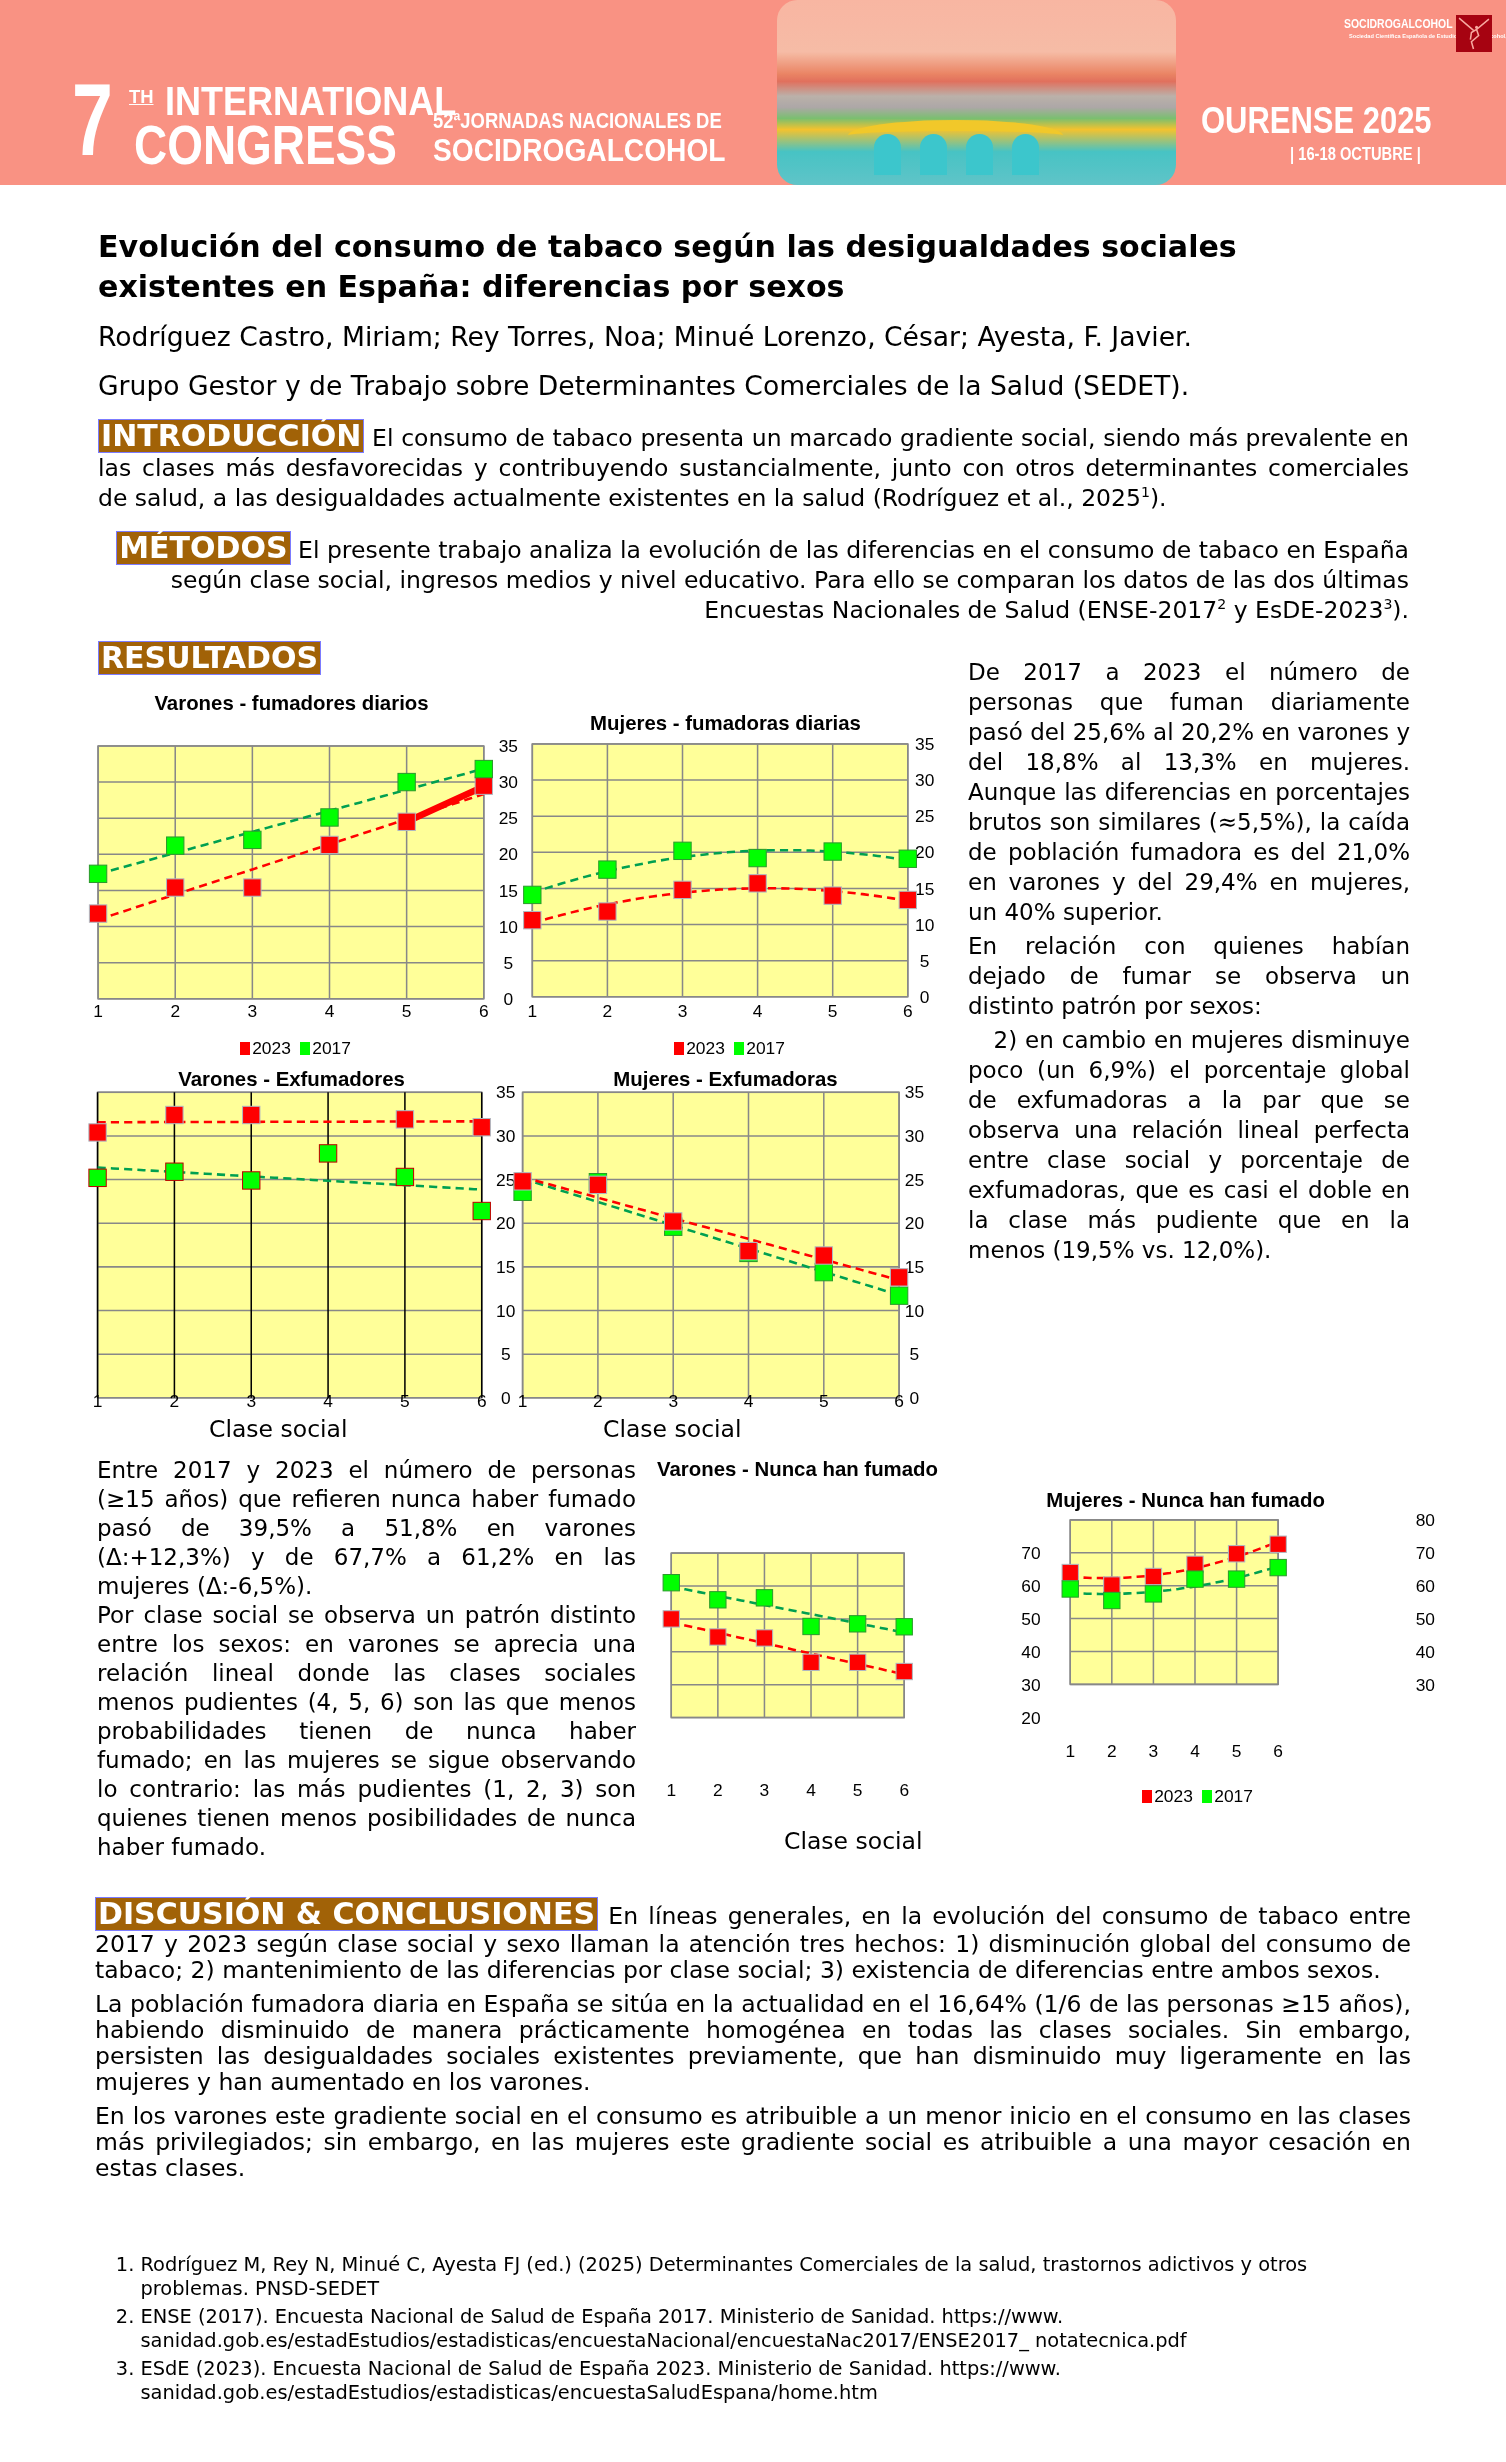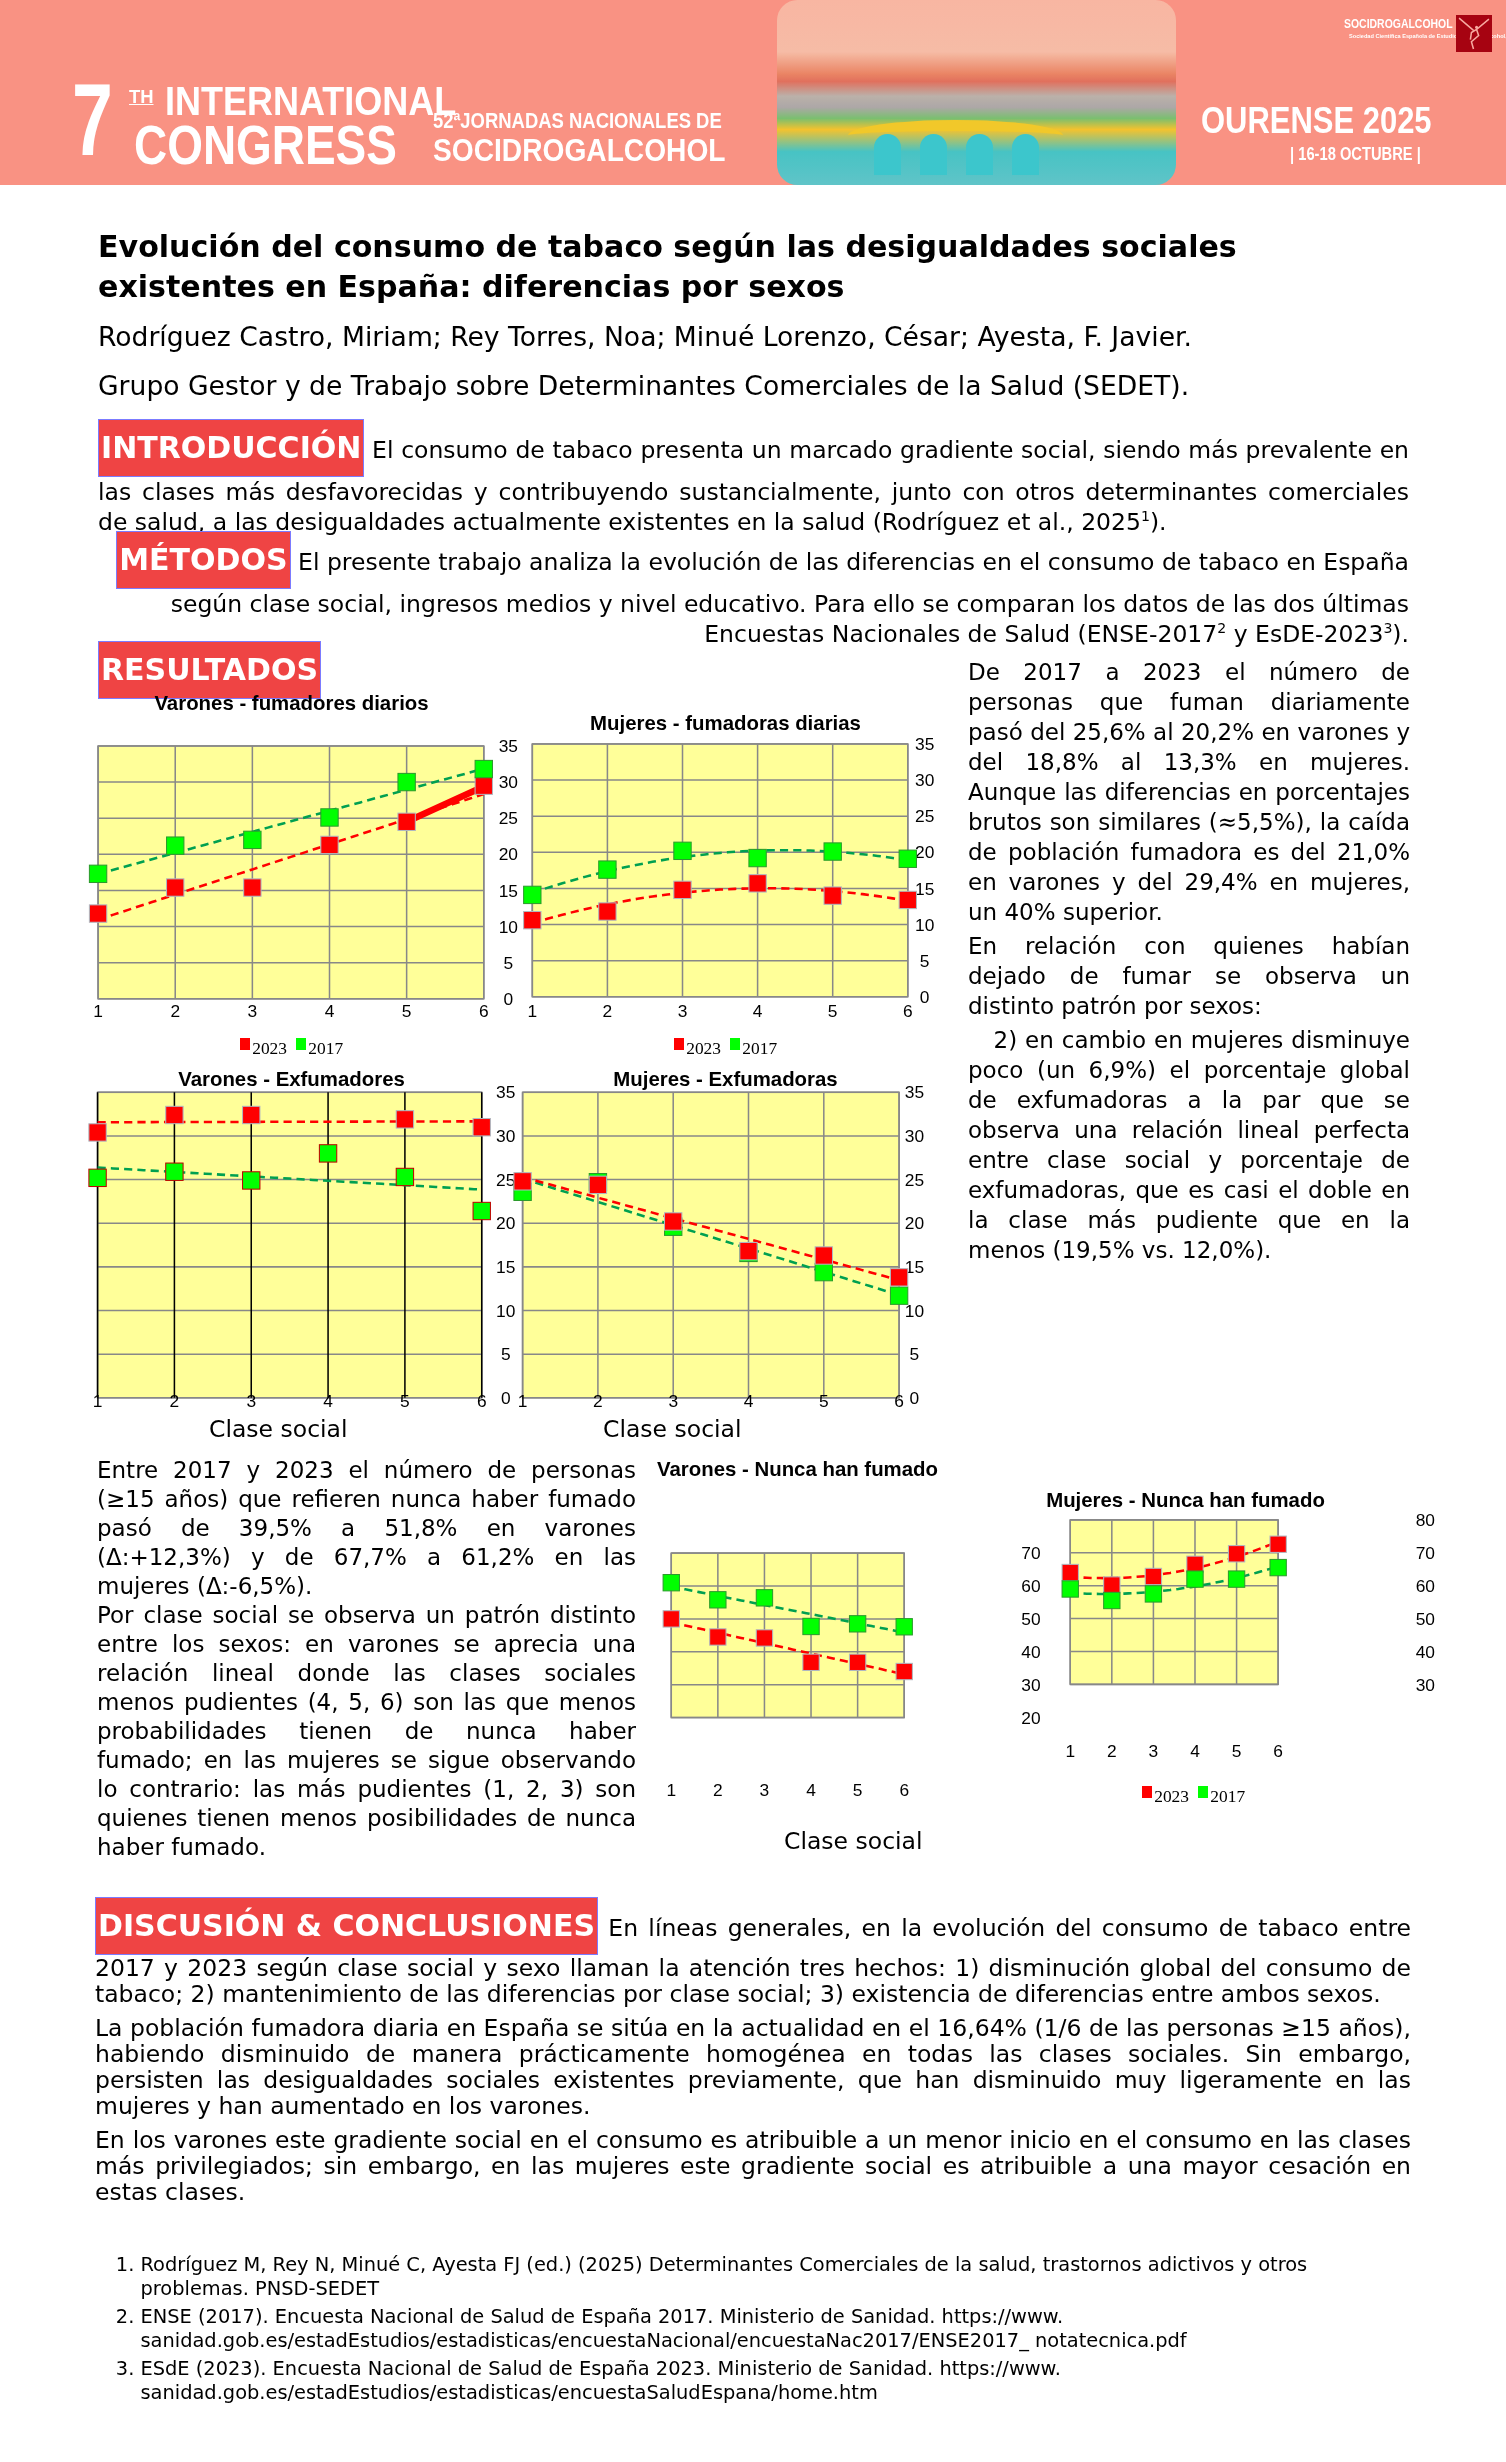--- a/index.html
+++ b/index.html
@@ -25,21 +25,21 @@
   #logo-name { left: 1344px; top: 17.4px; font-size: 12.3px; transform: scaleX(0.85); transform-origin: left top; }
   #logo-sub { left: 1349px; top: 33px; font-size: 5.6px; line-height: 6.1px; text-align: right; width: 105px; font-weight: bold; }
   #logo-box { left: 1456px; top: 15.3px; width: 36px; height: 37px; background: #a60311; }
   #logo-box svg { width: 36px; height: 37px; }
 
   
   #title { left: 98px; top: 226px; width: 1318px; font-size: 31px; font-weight: bold; line-height: 40px; transform: scaleX(0.97); transform-origin: left top; }
   #authors { left: 98px; top: 319px; font-size: 26.6px; line-height: 36px; white-space: nowrap; }
   #group { left: 98px; top: 368px; font-size: 26.6px; line-height: 36px; white-space: nowrap; }
   .section { font-size: 23.5px; line-height: 30px; text-align: justify; }
-  .sec-head { background: #ef4444; color: #fff; font-weight: bold; font-size: 30px; padding: 12px 2px; line-height: 32px; display: inline-block; vertical-align: baseline; border: 0.5px solid #7b7bff; }
+  .sec-head { background: #a16207; color: #fff; font-weight: bold; font-size: 30px; padding: 0 2px; line-height: 32px; display: inline-block; vertical-align: baseline; border: 0.5px solid #7b7bff; }
   #intro { left: 98px; top: 419px; width: 1311px; }
   #methods { left: 98px; top: 531px; width: 1311px; text-align: right; }
   #results-head { left: 98px; top: 641px; }
   sup { font-size: 60%; vertical-align: super; line-height: 0; }
 
   #right-col { left: 968px; top: 657px; width: 442px; font-size: 23px; line-height: 30px; text-align: justify; }
   #right-col p { margin-bottom: 4.1px; }
   #right-col p.indent { text-indent: 15.3px; }
   #right-col p.indent2 { text-indent: 25.5px; }
   #left-text { left: 97px; top: 1456px; width: 539px; font-size: 23px; line-height: 29px; text-align: justify; }
@@ -48,21 +48,21 @@
   #discussion p { margin-bottom: 8.2px; }
   #references { left: 115px; top: 2253px; width: 1293px; font-size: 19.4px; line-height: 23.5px; }
   #references li { margin-bottom: 5.1px; margin-left: 25.5px; }
 
   
   .chart { position: absolute; }
   .chart svg { overflow: visible; position: absolute; left: 0; top: 0; }
   .ctitle { font-family: "Liberation Sans", sans-serif; font-weight: bold; font-size: 20.4px; position: absolute; white-space: nowrap; text-align: center; }
   .clab { font-family: "Liberation Sans", sans-serif; font-size: 34px; }
   .xaxis-title { font-family: "DejaVu Sans", sans-serif; font-size: 23.5px; position: absolute; white-space: nowrap; }
-  .legend { position: absolute; font-family: Liberation Serif, serif; font-size: 17.4px; white-space: nowrap; display: flex; align-items: flex-start; gap: 2px; }
+  .legend { position: absolute; font-family: Liberation Sans, sans-serif; font-size: 17.4px; white-space: nowrap; display: flex; align-items: center; gap: 2px; }
   .legend .sw { width: 10.2px; height: 12.3px; display: inline-block; }
 </style>
 </head>
 <body>
 
 <div id="banner" class="abs">
   <div class="paint"></div>
   <div class="bridge"></div>
   <div class="arch" style="left:874px"></div>
   <div class="arch" style="left:920px"></div>

